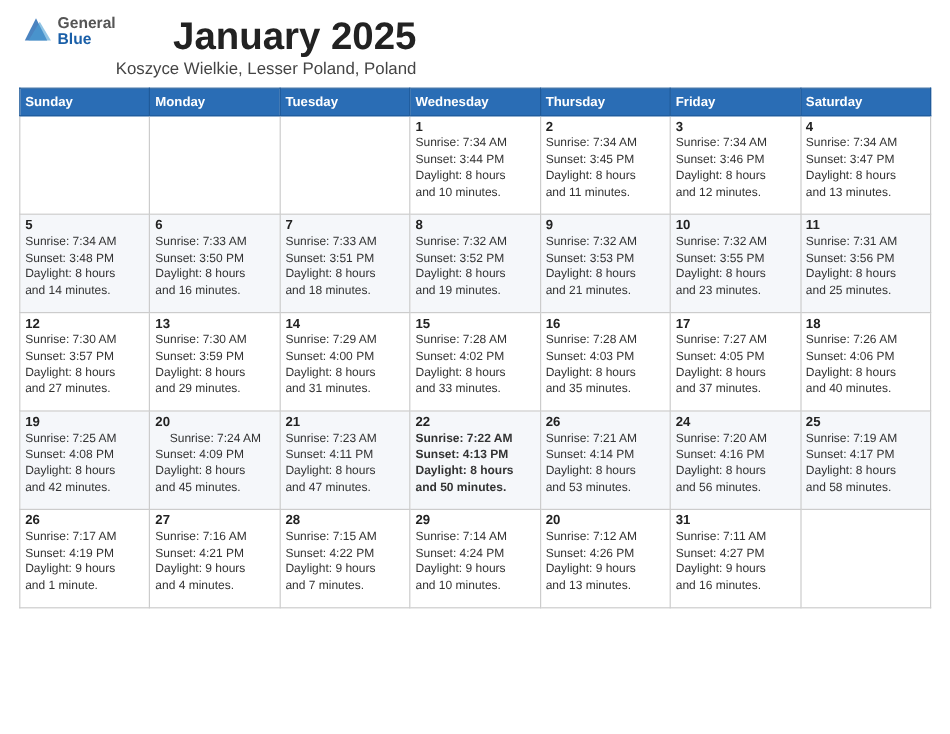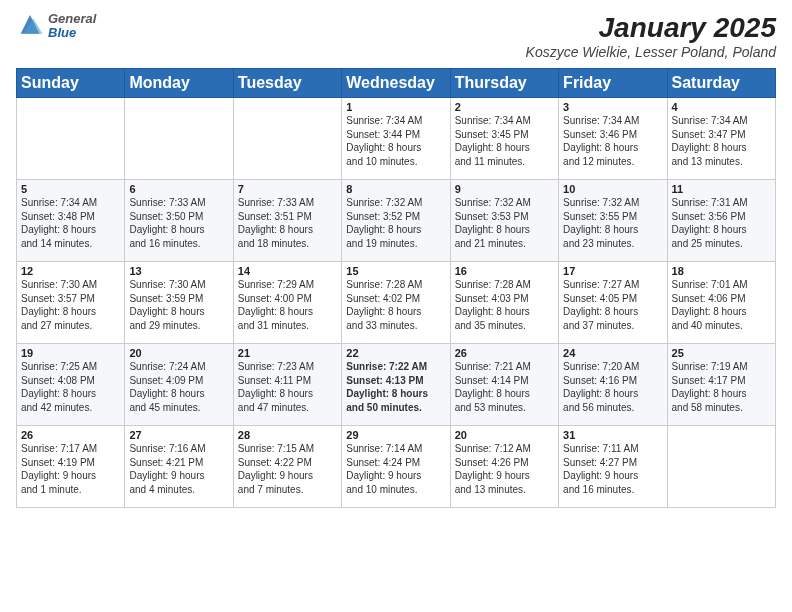--- a/index.html
+++ b/index.html
@@ -12,23 +12,22 @@
     }
     .page {
       width: 792px;
       height: 612px;
       background: #fff;
       padding: 12px 16px 8px 16px;
     }
     .header {
       display: flex;
       align-items: flex-start;
-      justify-content: space-between;
+      justify-content: flex-start;
       margin-bottom: 8px;
-      font-style: italic;
     }
     .logo {
       display: flex;
       align-items: center;
       gap: 4px;
     }
     .logo-text {
       display: flex;
       flex-direction: column;
       font-size: 13px;
@@ -38,39 +37,38 @@
     .logo-text .general { color: #555; }
     .logo-text .blue { color: #1a5fa8; }
     .logo-icon {
       width: 28px;
       height: 28px;
     }
     .title-area {
       text-align: right;
     }
     .title-area h1 {
-      font-size: 28px;
+      font-size: 32px;
       font-weight: bold;
       color: #222;
     }
     .title-area h2 {
       font-size: 14px;
       font-weight: normal;
       color: #444;
-      margin-left: 44px;
     }
     .calendar {
       width: 100%;
       border-collapse: collapse;
       border: 1px solid #ccc;
     }
     .calendar thead tr th {
       background: #2a6db5;
       color: #fff;
-      font-size: 16px;
+      font-size: 11px;
       font-weight: bold;
       padding: 5px 4px;
       border: 1px solid #1f5a9a;
       text-align: left;
     }
     .calendar tbody tr td {
       vertical-align: top;
       border: 1px solid #ccc;
       padding: 3px 4px;
       width: calc(100% / 7);
@@ -201,31 +199,31 @@
 Daylight: 8 hours
 and 33 minutes.</span></td>
           <td><span class="day-num">16</span><span class="day-info" style="white-space: pre-line;">Sunrise: 7:28 AM
 Sunset: 4:03 PM
 Daylight: 8 hours
 and 35 minutes.</span></td>
           <td><span class="day-num">17</span><span class="day-info" style="white-space: pre-line;">Sunrise: 7:27 AM
 Sunset: 4:05 PM
 Daylight: 8 hours
 and 37 minutes.</span></td>
-          <td><span class="day-num">18</span><span class="day-info" style="white-space: pre-line;">Sunrise: 7:01 AM
+          <td><span class="day-num">18</span><span class="day-info" style="white-space: pre-line;">Sunrise: 7:26 AM
 Sunset: 4:06 PM
 Daylight: 8 hours
 and 40 minutes.</span></td>
         </tr>
         <tr>
           <td><span class="day-num">19</span><span class="day-info" style="white-space: pre-line;">Sunrise: 7:25 AM
 Sunset: 4:08 PM
 Daylight: 8 hours
 and 42 minutes.</span></td>
-          <td><span class="day-num">20</span><span class="day-info" style="white-space: pre-line;">Sunrise: 7:24 AM
+          <td><span class="day-num">20</span><span class="day-info" style="white-space: pre-line; margin-left: 12px;">Sunrise: 7:24 AM
 Sunset: 4:09 PM
 Daylight: 8 hours
 and 45 minutes.</span></td>
           <td><span class="day-num">21</span><span class="day-info" style="white-space: pre-line;">Sunrise: 7:23 AM
 Sunset: 4:11 PM
 Daylight: 8 hours
 and 47 minutes.</span></td>
           <td><span class="day-num">22</span><span class="day-info" style="white-space: pre-line; font-weight: bold;">Sunrise: 7:22 AM
 Sunset: 4:13 PM
 Daylight: 8 hours

